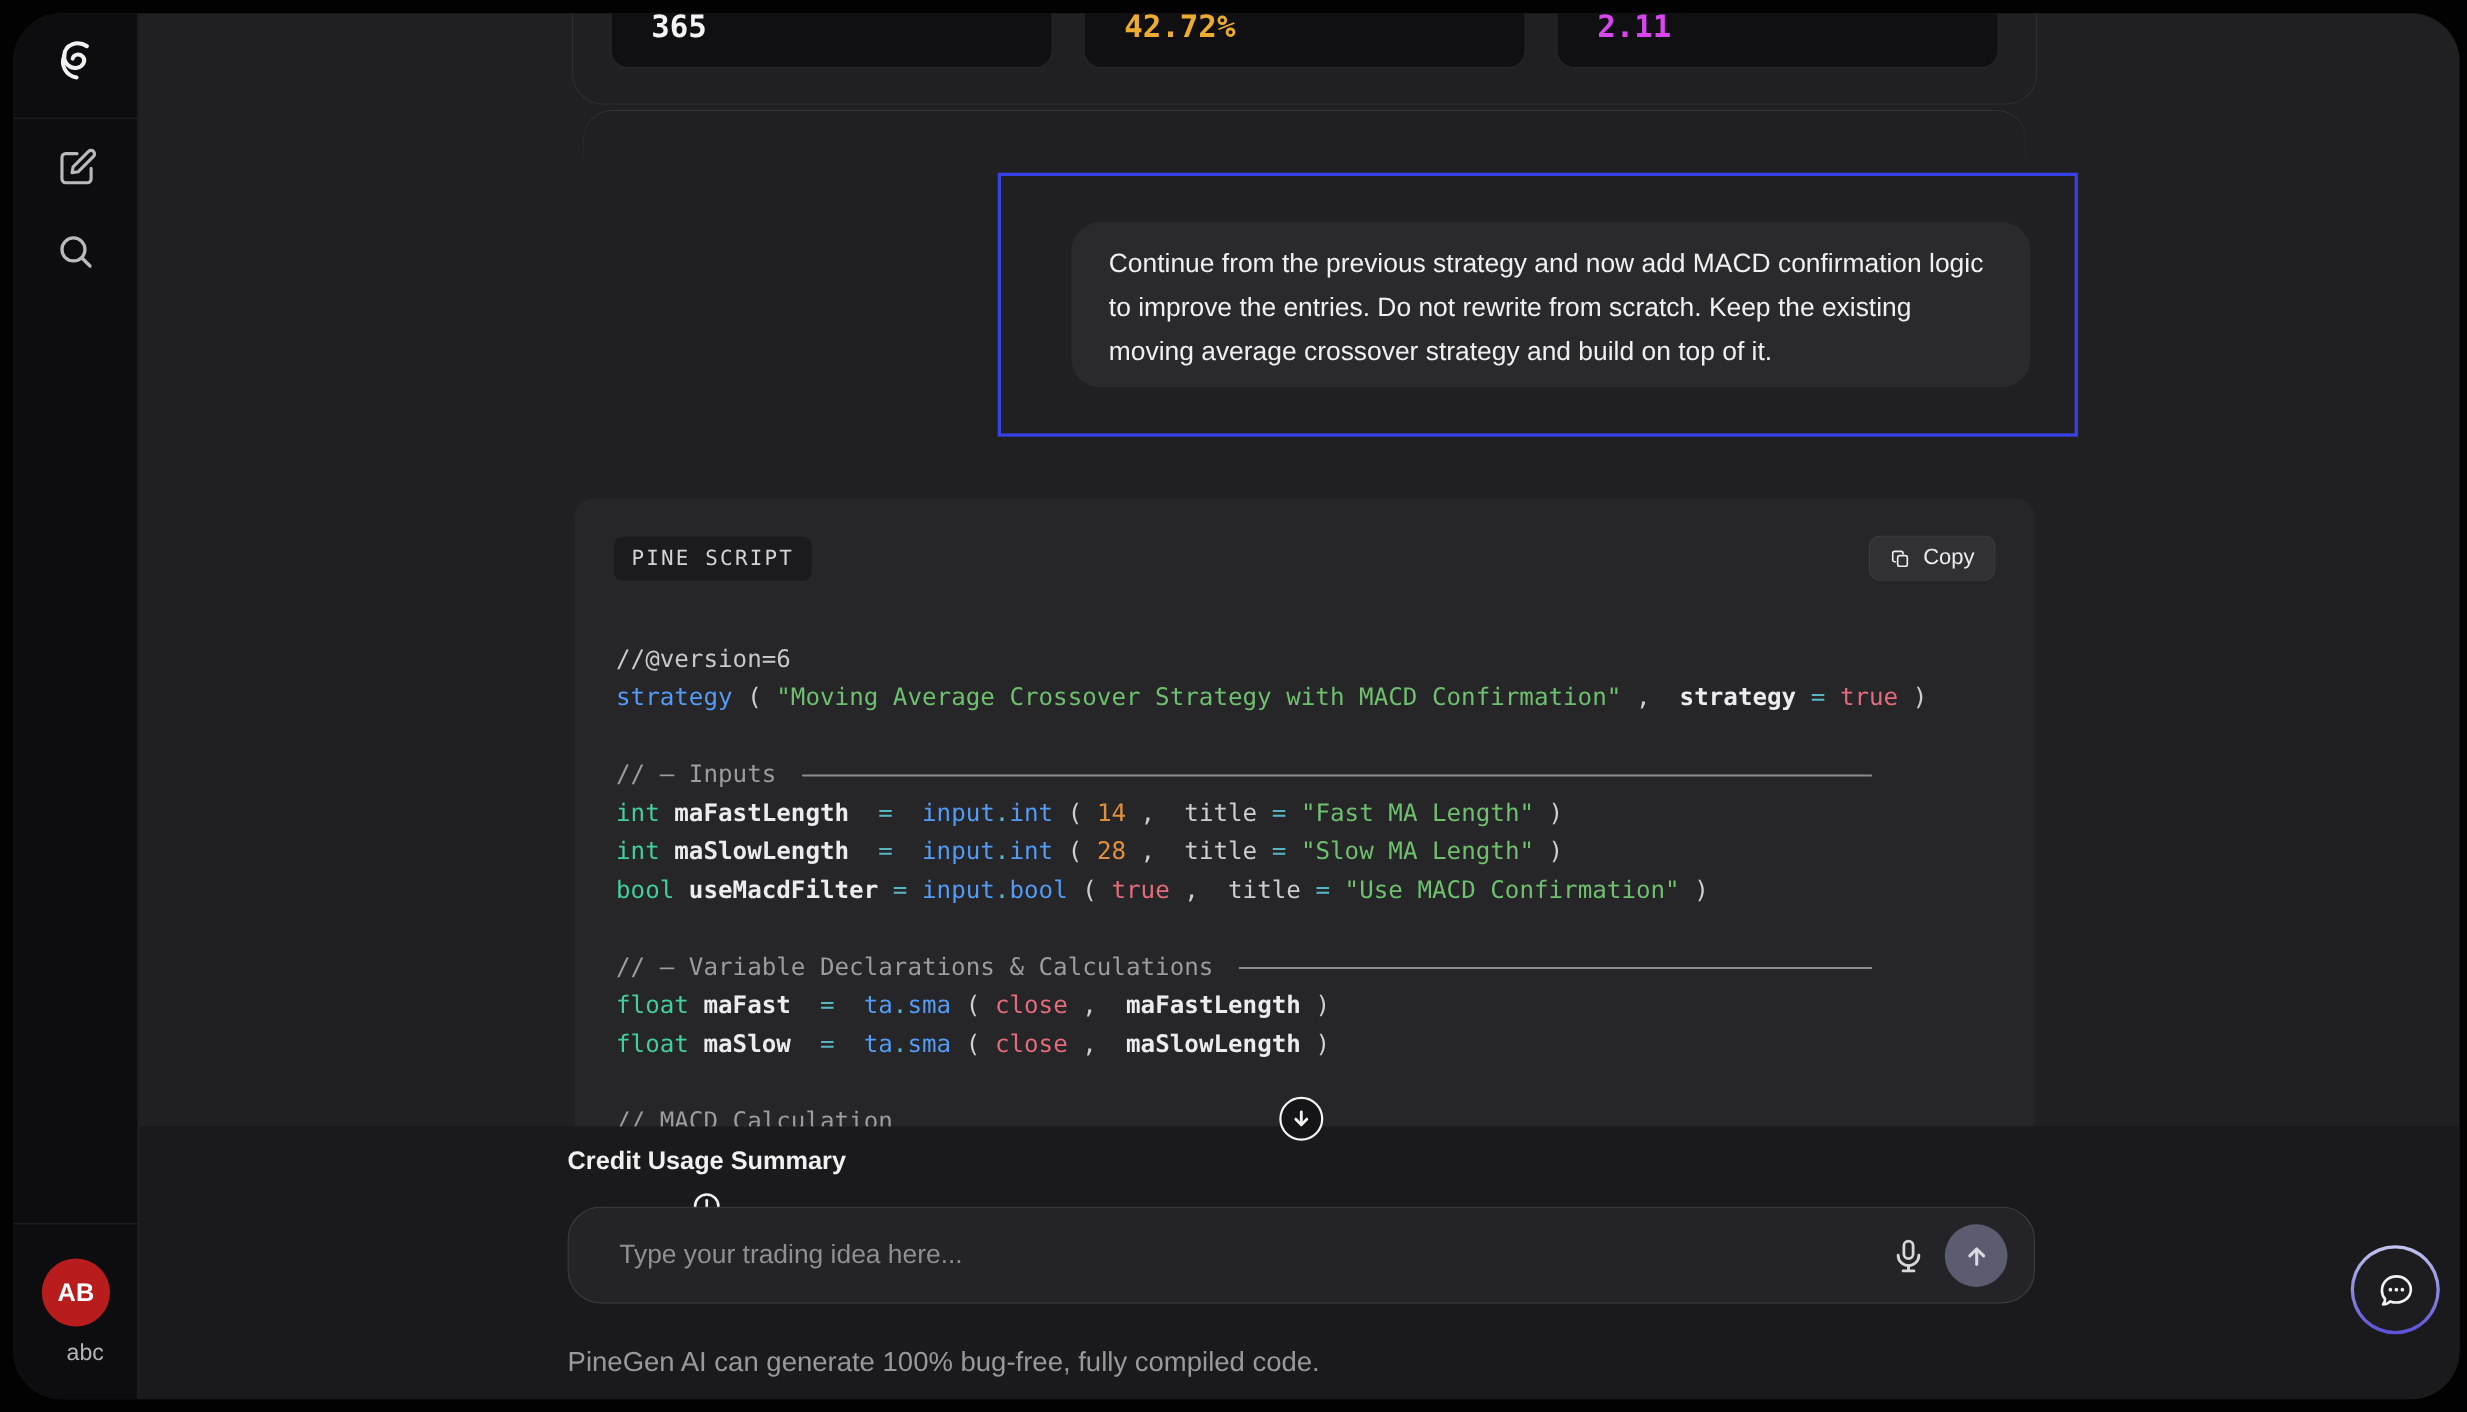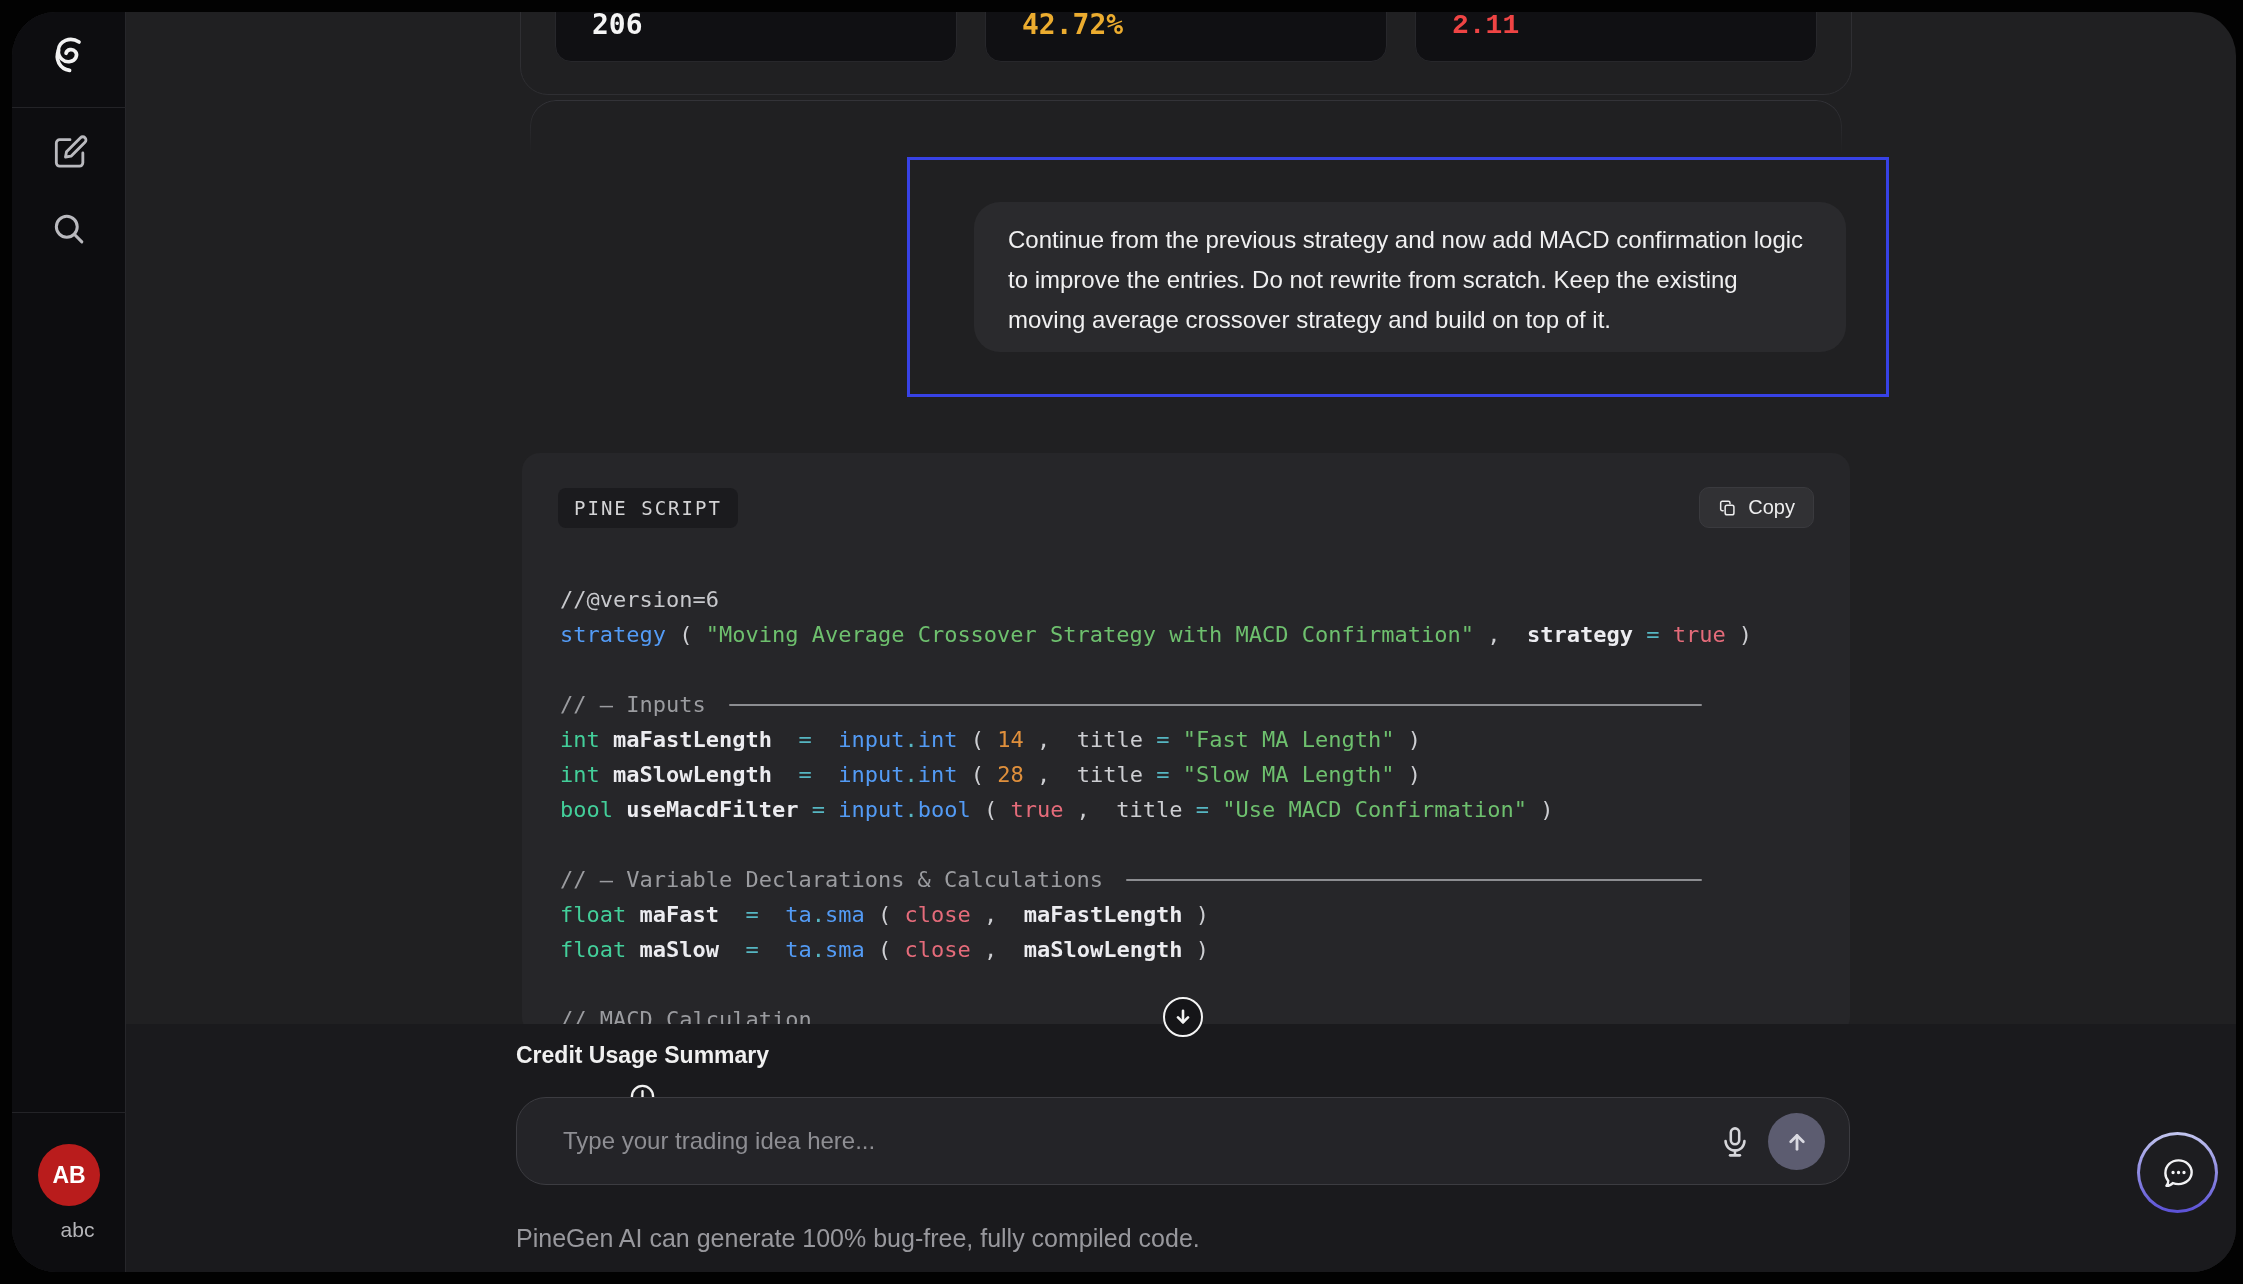--- a/index.html
+++ b/index.html
@@ -94,27 +94,27 @@
                      display:flex; align-items:center; justify-content:center; color:#f2f2f4; }
 </style>
 </head>
 <body>
 
 <div class="screen">
   <div class="window">
 
     <div class="stats-wrap">
       <div class="stat-card">
-        <div class="stat-value" style="color: rgb(245, 245, 245);">206</div>
+        <div class="stat-value" style="color: rgb(245, 245, 245);">365</div>
       </div>
       <div class="stat-card">
         <div class="stat-value" style="color: rgb(236, 172, 47);">42.72%</div>
       </div>
       <div class="stat-card">
-        <div class="stat-value" style="color: #ef4444; font-family: Liberation Mono, monospace;">2.11</div>
+        <div class="stat-value" style="color: #d946ef;">2.11</div>
       </div>
     </div>
 
     <div class="ghost"></div>
 
     <div class="prompt-box" style="border-color: rgb(55, 66, 230);">
       <div class="prompt-bubble">
         <span>Continue from the previous strategy and now add MACD confirmation logic to improve the entries. Do not rewrite from scratch. Keep the existing moving average crossover strategy and build on top of it.</span>
       </div>
     </div>

